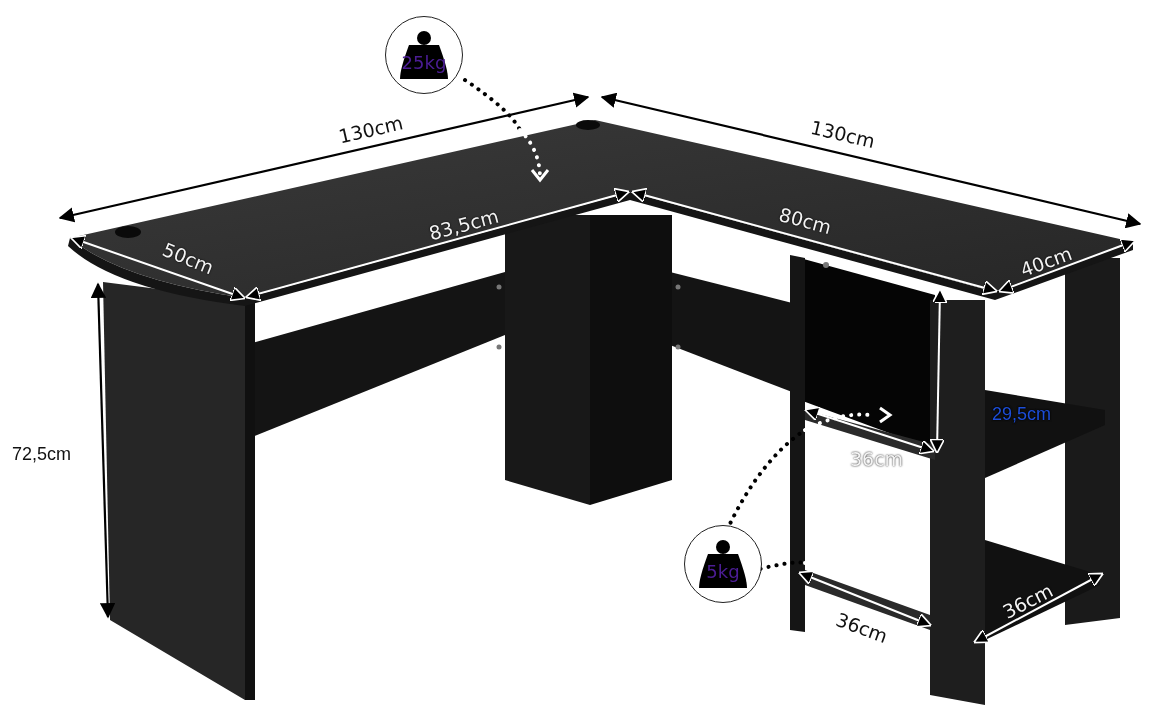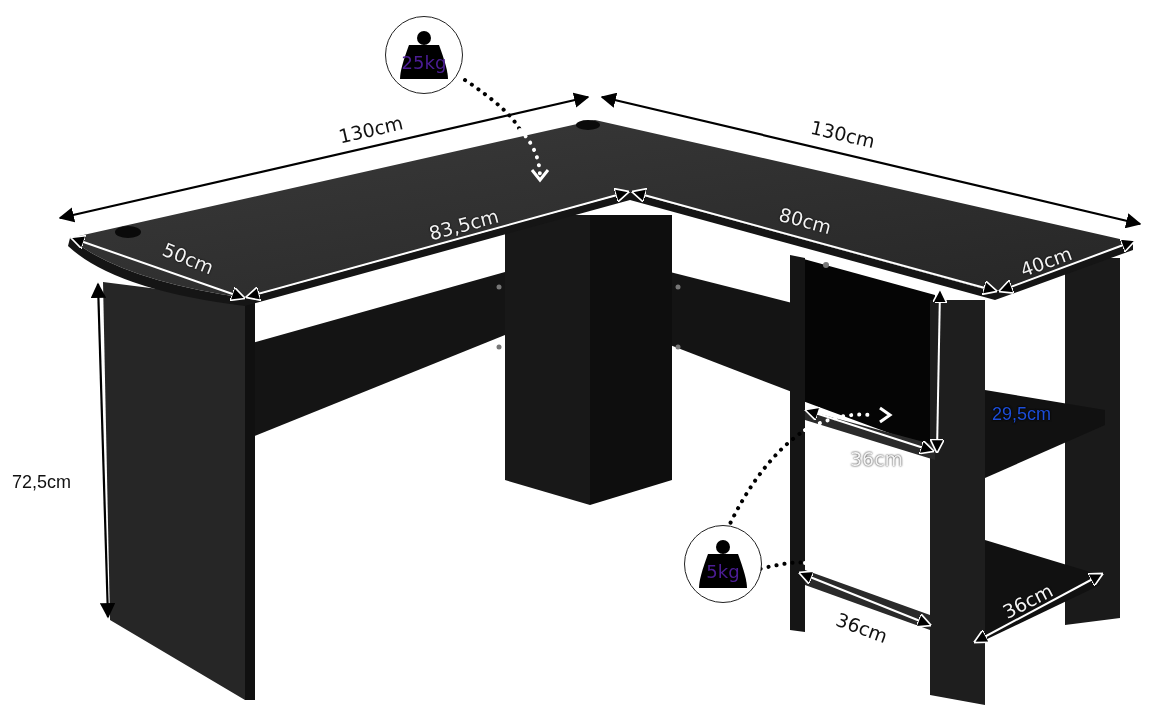--- a/index.html
+++ b/index.html
@@ -122,17 +122,17 @@
   </svg>
   <span class="wtxt">5kg</span>
 </div>
 
 <span class="lbl dark" style="left:337px; top:128px; transform:rotate(-13deg);">130cm</span>
 <span class="lbl dark" style="left:813px; top:118px; transform:rotate(13deg);">130cm</span>
 <span class="lbl light" style="left:167px; top:240px; transform:rotate(22deg);">50cm</span>
 <span class="lbl light" style="left:427px; top:225px; transform:rotate(-15deg);">83,5cm</span>
 <span class="lbl light" style="left:782px; top:205px; transform:rotate(15deg);">80cm</span>
 <span class="lbl light" style="left:1018px; top:262px; transform:rotate(-20deg);">40cm</span>
-<span class="lbl plain" style="left:12px; top:445px;margin-top:28px;">72,5cm</span>
+<span class="lbl plain" style="left:12px; top:445px;">72,5cm</span>
 <span class="lbl plain" style="left:992px; top:360px; color:#1d4ed8; text-shadow:0 0 2px #000, 0 0 2px #000;margin-top:45px;">29,5cm</span>
 <span class="lbl light" style="left:850px; top:450px;">36cm</span>
 <span class="lbl dark" style="left:840px; top:610px; transform:rotate(20deg);">36cm</span>
 <span class="lbl light" style="left:1000px; top:605px; transform:rotate(-27deg);">36cm</span>
 
 </body></html>

